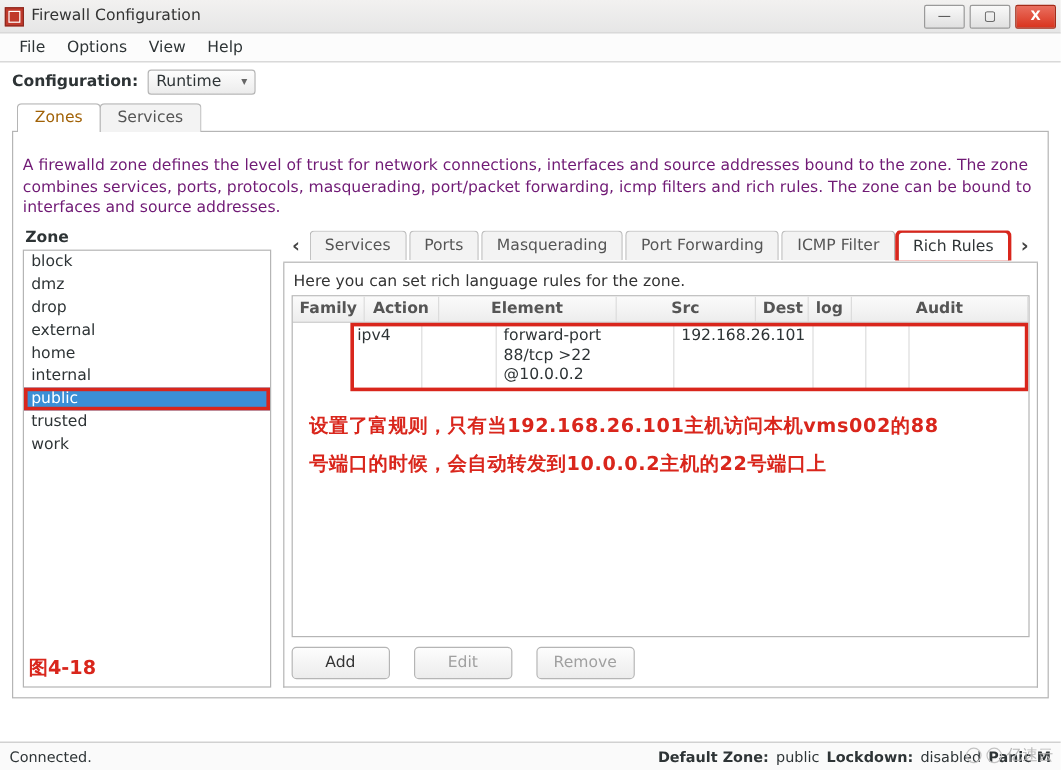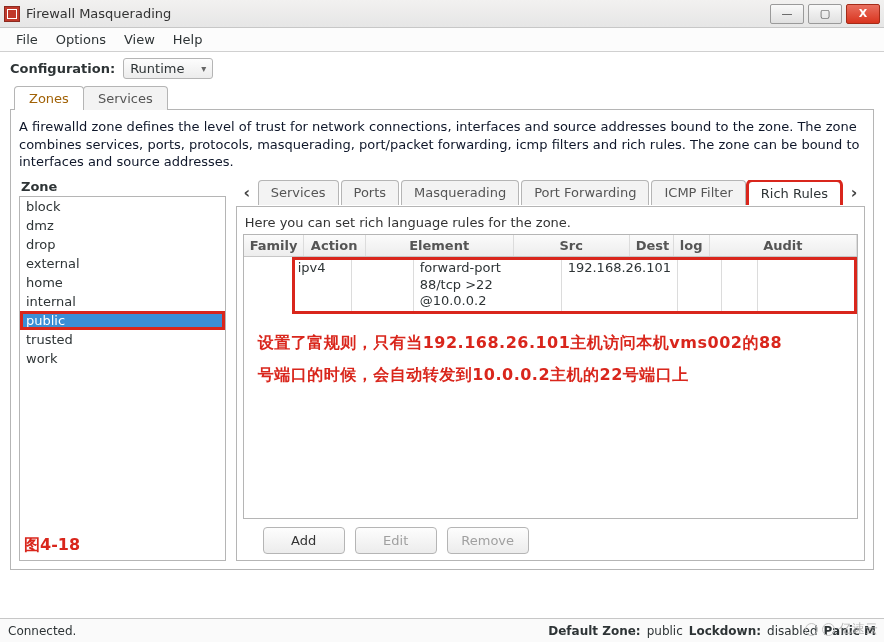--- a/index.html
+++ b/index.html
@@ -74,21 +74,21 @@
     border-top-left-radius:4px; border-top-right-radius:4px;
     color:#555;
     position:relative; top:1px;
     margin-right:-1px;
   }
   .outer-tab.active { background:#fff; color:#a16207; z-index:2; }
   .outer-panel {
     border:1px solid #b5b5b5; background:#fff;
     padding:8px;
   }
-  .zone-desc { color:#0f172a; line-height:1.35; margin-bottom:8px; }
+  .zone-desc { color:#701a75; line-height:1.35; margin-bottom:8px;margin-top:12px; }
   
   .cols { display:flex; gap:10px; }
   .left-col { width:248px; display:flex; flex-direction:column; }
   .left-col .hdr { font-weight:bold; margin-bottom:2px; padding-left:2px; }
   .zone-list {
     flex:1;
     border:1px solid #b5b5b5;
     background:#fff;
     height:396px;
     overflow:hidden;
@@ -157,21 +157,21 @@
   .c-src{width:116px}.c-dest{width:44px}.c-log{width:36px}.c-audit{flex:1}
   .trow { border-bottom:1px solid #eee;margin-left:48px; }
   .trow.highlight { outline:3px solid #d9261c; outline-offset:-3px; }
   .td.el { white-space:normal; line-height:1.3; }
   .annotation {
     position:absolute; left:14px; top:92px; right:14px;
     color:#d9261c; font-size:16px; font-weight:bold;
     line-height:2.0; letter-spacing:0.5px;
   }
   
-  .btn-row { display:flex; gap:10px; margin-top:8px;margin-left:20px; }
+  .btn-row { display:flex; gap:20px; margin-top:8px; }
   .btn {
     min-width:82px; text-align:center;
     padding:5px 12px;
     background:linear-gradient(#fdfdfd,#ececec);
     border:1px solid #b5b5b5; border-radius:4px;
     color:#333;
   }
   .btn.disabled { color:#a0a0a0; }
   
   .statusbar {
@@ -194,21 +194,21 @@
   .watermark .circ {
     width:13px;height:13px;border:1.5px solid #c3c3c3;border-radius:50%;
     display:inline-block;
   }
 </style>
 </head>
 <body>
 
 <div class="titlebar">
   <div class="app-icon"></div>
-  <div class="title">Firewall Masquerading</div>
+  <div class="title">Firewall Configuration</div>
   <div class="win-btns">
     <div class="win-btn">—</div>
     <div class="win-btn">▢</div>
     <div class="win-btn close">X</div>
   </div>
 </div>
 
 <div class="menubar">
   <div class="menu-item">File</div>
   <div class="menu-item">Options</div>

